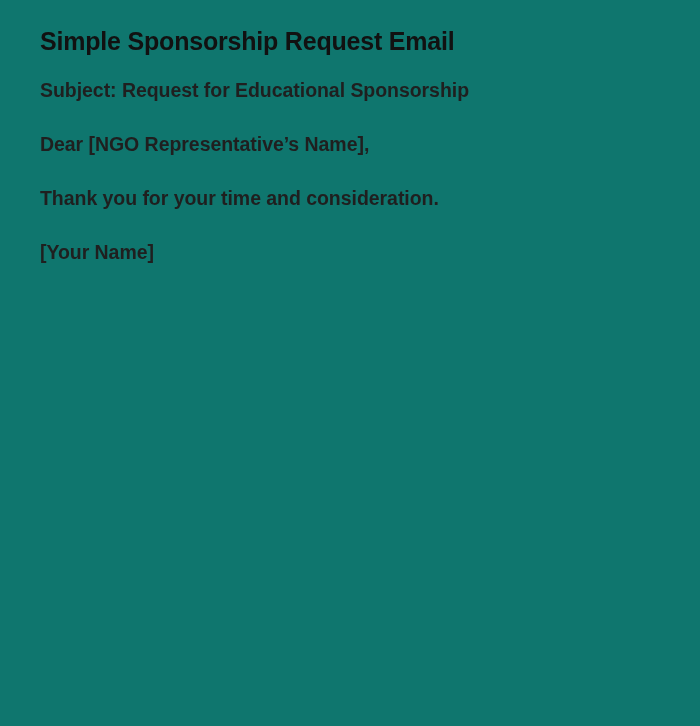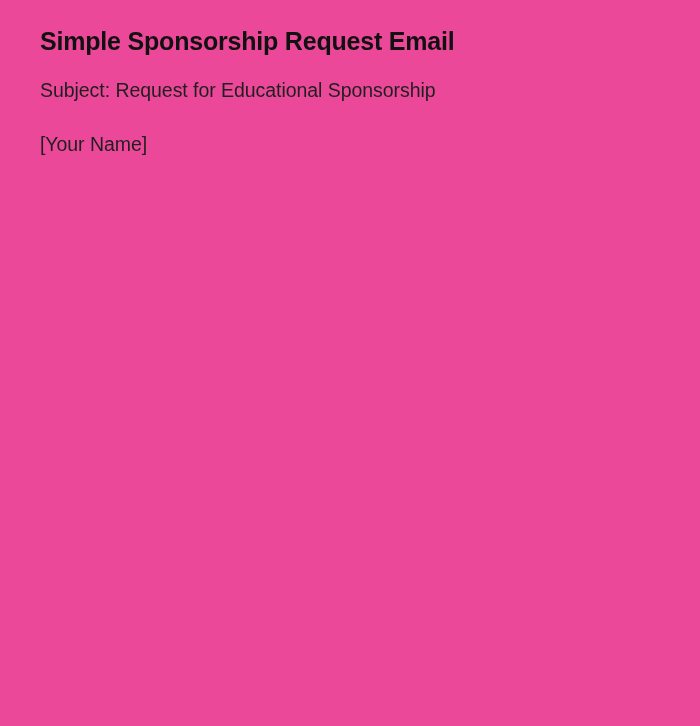--- a/index.html
+++ b/index.html
@@ -14,64 +14,66 @@
     font-family: "Liberation Sans", "DejaVu Sans", sans-serif;
     color: #1a1a1a;
     -webkit-font-smoothing: antialiased;
   }
 
   .page {
     width: 700px;
     height: 726px;
     box-sizing: border-box;
     padding: 0 85px 0 40px;
-    background: #ec4899;
+    background: #0f766e;
   }
 
   .doc-title {
     margin: 0;
     padding-top: 24px;
     font-size: 25px;
     line-height: 34px;
     font-weight: bold;
     letter-spacing: -0.2px;
     color: #111111;
   }
 
   .doc-body {
     margin-top: 14px;
   }
 
   .para {
     margin: 0 0 18px 0;
     font-size: 19.5px;
     line-height: 36px;
-    font-weight: normal;
+    font-weight: bold;
     color: #1f1f1f;
     letter-spacing: -0.05px;
     word-spacing: 0px;
   }
 
   .para:last-child {
     margin-bottom: 12px;
   }
 </style>
 </head>
 <body>
 
 <div class="page">
 
   <h1 class="doc-title">Simple Sponsorship Request Email</h1>
 
   <div class="doc-body">
 
     <p class="para">Subject: Request for Educational Sponsorship</p>
 
+    <p class="para">Dear [NGO Representative’s Name],</p>
 
 
 
+    <p class="para">Thank you for your time and consideration.</p>
 
 
     <p class="para">[Your Name]</p>
 
   </div>
 
 </div>
 
 </body></html>

